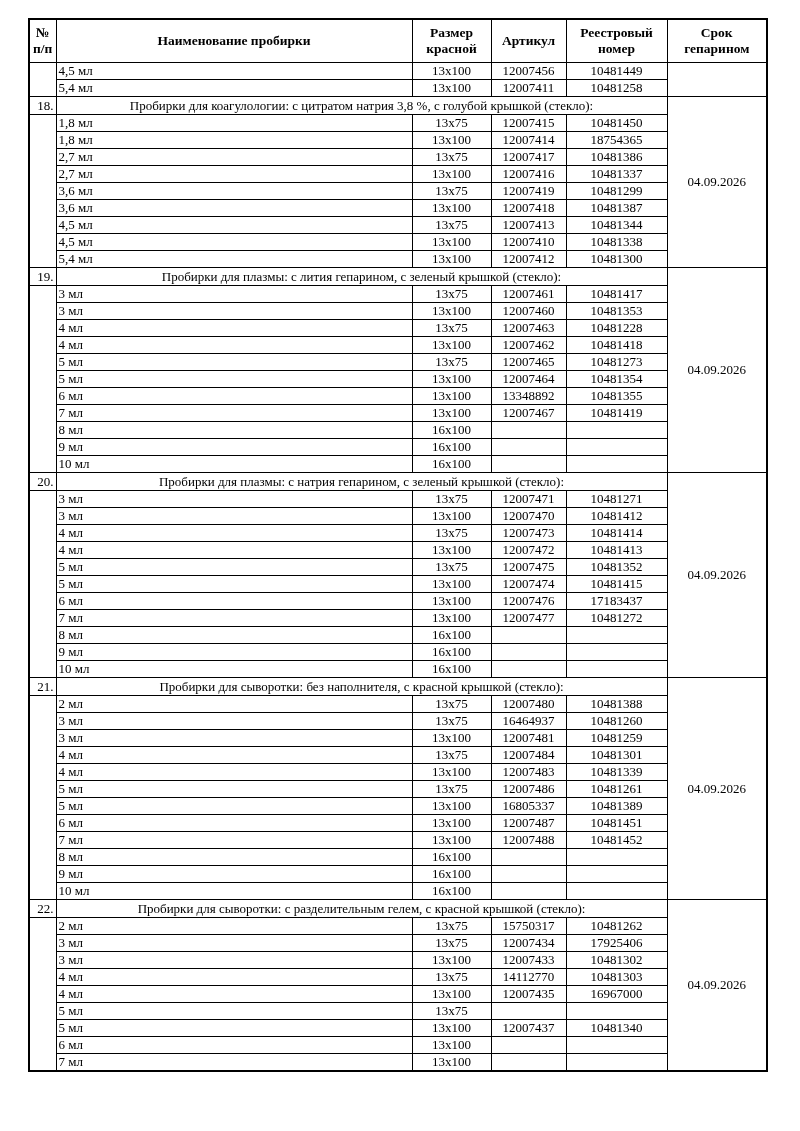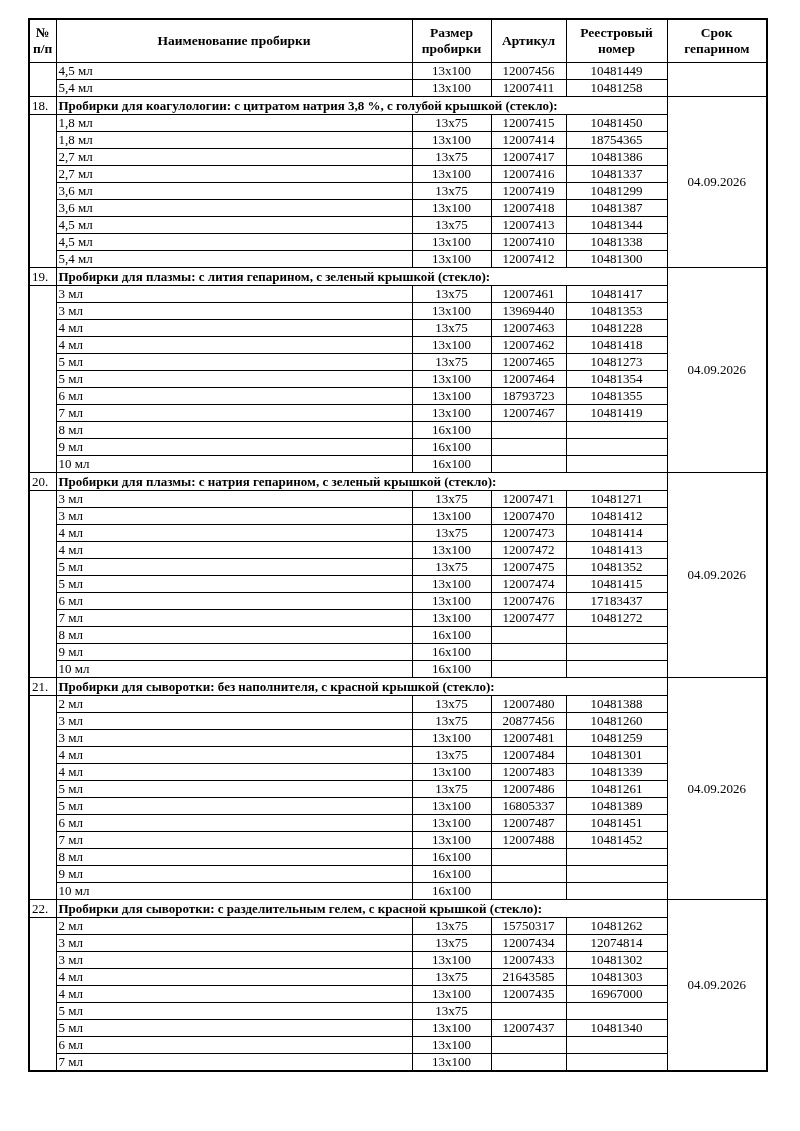--- a/index.html
+++ b/index.html
@@ -19,22 +19,22 @@
     padding:0 2px; color:#000; background:#fff;
   }
   table.reg thead th {
     font-weight:bold; text-align:center; height:40px;
     white-space:pre-line; font-size:13.5px; padding:1px 1px;
   }
   tr.data-row td { height:16px; }
   tr.sec-row td { height:17px; }
   td.name { text-align:left; padding-left:5px; }
   td.c { text-align:center; }
-  td.num { text-align:left; font-size:13px; }
-  td.sec-title { font-weight:bold; font-size:13.5px;margin-top:44px; }
+  td.num { text-align:right; font-size:13px; }
+  td.sec-title { font-weight:normal; text-align:center; font-size:13.5px;margin-top:44px; }
   td.validity { text-align:center; font-size:13.5px;margin-left:48px; }
 </style>
 </head>
 <body>
 
 <div class="page">
   <table class="reg">
     <colgroup>
       <col style="width:27px">
       <col style="width:356px">
@@ -42,21 +42,21 @@
       <col style="width:75px">
       <col style="width:101px">
       <col style="width:100px">
     </colgroup>
     <thead>
       <tr>
         <th>№
 п/п</th>
         <th>Наименование пробирки</th>
         <th>Размер
-пробирки</th>
+красной</th>
         <th>Артикул</th>
         <th>Реестровый
 номер</th>
         <th>Срок
 гепарином</th>
       </tr>
     </thead>
     <tbody>
         <tr class="data-row">
           <td class="num" rowspan="2"></td>
@@ -140,21 +140,21 @@
         <tr class="data-row">
           <td class="num" rowspan="11"></td>
           <td class="name">3 мл</td>
           <td class="c">13x75</td>
           <td class="c">12007461</td>
           <td class="c">10481417</td>
         </tr>
         <tr class="data-row">
           <td class="name">3 мл</td>
           <td class="c">13x100</td>
-          <td class="c">13969440</td>
+          <td class="c">12007460</td>
           <td class="c">10481353</td>
         </tr>
         <tr class="data-row">
           <td class="name">4 мл</td>
           <td class="c">13x75</td>
           <td class="c">12007463</td>
           <td class="c">10481228</td>
         </tr>
         <tr class="data-row">
           <td class="name">4 мл</td>
@@ -170,21 +170,21 @@
         </tr>
         <tr class="data-row">
           <td class="name">5 мл</td>
           <td class="c">13x100</td>
           <td class="c">12007464</td>
           <td class="c">10481354</td>
         </tr>
         <tr class="data-row">
           <td class="name">6 мл</td>
           <td class="c">13x100</td>
-          <td class="c">18793723</td>
+          <td class="c">13348892</td>
           <td class="c">10481355</td>
         </tr>
         <tr class="data-row">
           <td class="name">7 мл</td>
           <td class="c">13x100</td>
           <td class="c">12007467</td>
           <td class="c">10481419</td>
         </tr>
         <tr class="data-row">
           <td class="name">8 мл</td>
@@ -284,21 +284,21 @@
         <tr class="data-row">
           <td class="num" rowspan="12"></td>
           <td class="name">2 мл</td>
           <td class="c">13x75</td>
           <td class="c">12007480</td>
           <td class="c">10481388</td>
         </tr>
         <tr class="data-row">
           <td class="name">3 мл</td>
           <td class="c">13x75</td>
-          <td class="c">20877456</td>
+          <td class="c">16464937</td>
           <td class="c">10481260</td>
         </tr>
         <tr class="data-row">
           <td class="name">3 мл</td>
           <td class="c">13x100</td>
           <td class="c">12007481</td>
           <td class="c">10481259</td>
         </tr>
         <tr class="data-row">
           <td class="name">4 мл</td>
@@ -363,32 +363,32 @@
           <td class="num" rowspan="9"></td>
           <td class="name">2 мл</td>
           <td class="c">13x75</td>
           <td class="c">15750317</td>
           <td class="c">10481262</td>
         </tr>
         <tr class="data-row">
           <td class="name">3 мл</td>
           <td class="c">13x75</td>
           <td class="c">12007434</td>
-          <td class="c">12074814</td>
+          <td class="c">17925406</td>
         </tr>
         <tr class="data-row">
           <td class="name">3 мл</td>
           <td class="c">13x100</td>
           <td class="c">12007433</td>
           <td class="c">10481302</td>
         </tr>
         <tr class="data-row">
           <td class="name">4 мл</td>
           <td class="c">13x75</td>
-          <td class="c">21643585</td>
+          <td class="c">14112770</td>
           <td class="c">10481303</td>
         </tr>
         <tr class="data-row">
           <td class="name">4 мл</td>
           <td class="c">13x100</td>
           <td class="c">12007435</td>
           <td class="c">16967000</td>
         </tr>
         <tr class="data-row">
           <td class="name">5 мл</td>

